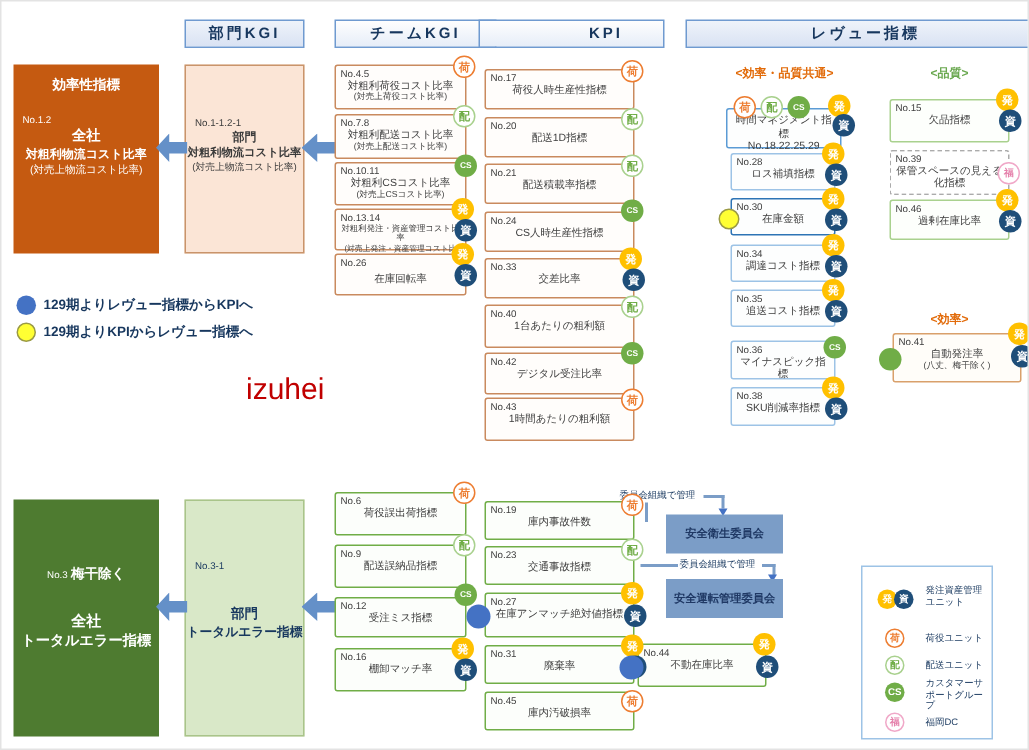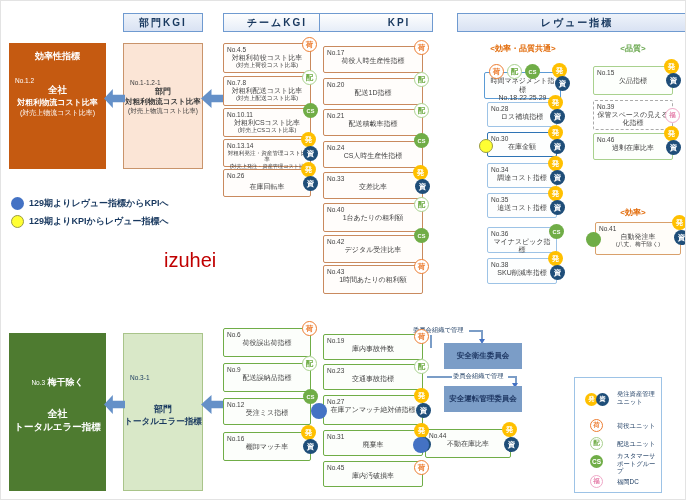--- a/index.html
+++ b/index.html
@@ -72,21 +72,21 @@
   #unitlegend{position:absolute;border:1px solid #9dc3e6;background:#fff;box-sizing:border-box;}
   .ul-txt{position:absolute;font-size:6.3px;line-height:7.5px;color:#17375e;}
 </style>
 </head>
 <body>
 
 <div id="canvas">
 
   <div class="hdr hdr-lite" style="left:122px;top:12px;width:80px;">部門KGI</div>
   <div class="hdr" style="left:222px;top:12px;width:108px;">チームKGI</div>
-  <div class="hdr" style="left:318px;top:12px;width:114px;padding-left:46px;">KPI</div>
+  <div class="hdr" style="left:318px;top:12px;width:124px;padding-left:46px;">KPI</div>
   <div class="hdr hdr-lite" style="left:456px;top:12px;width:240px;">レヴュー指標</div>
 
   <div id="hq-top" class="bigbox" style="left:8px;top:42px;width:97px;height:126px;">
     <div class="tag">効率性指標</div>
     <div class="noL">No.1.2</div>
     <div class="l1">全社</div>
     <div class="l2">対粗利物流コスト比率</div>
     <div class="l3">(対売上物流コスト比率)</div>
   </div>
   <div id="dept-top" class="bigbox" style="left:122px;top:42px;width:80px;height:126px;">

